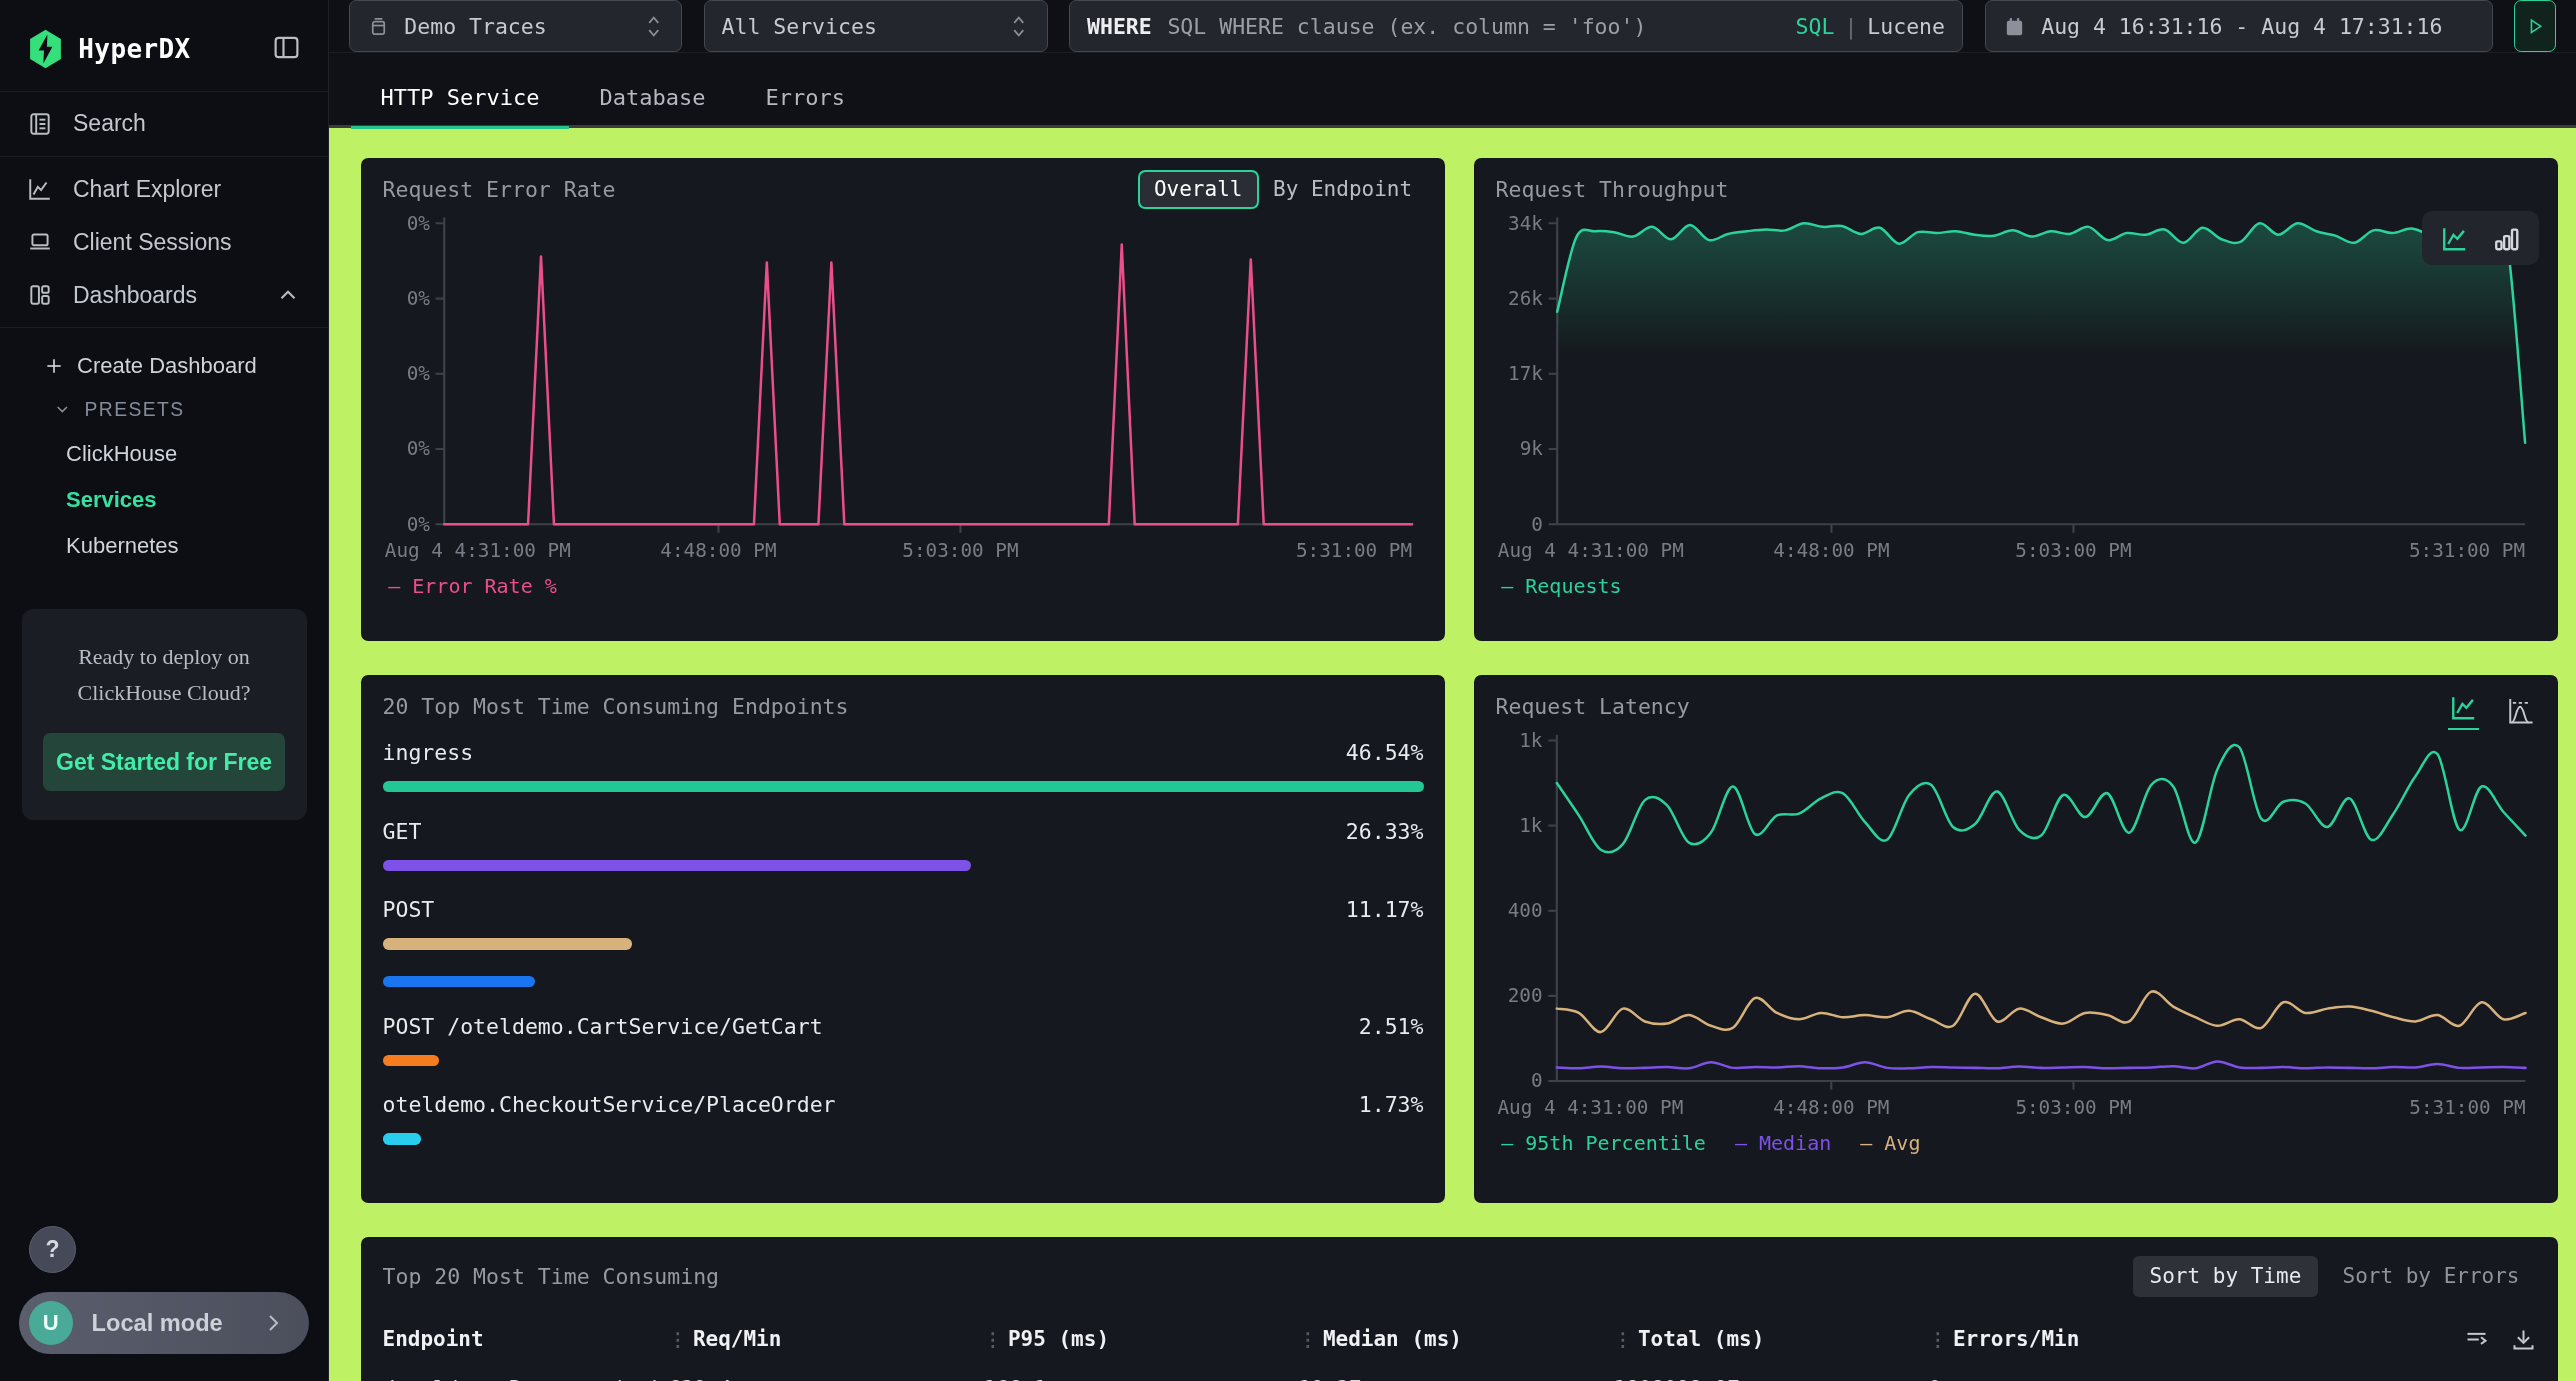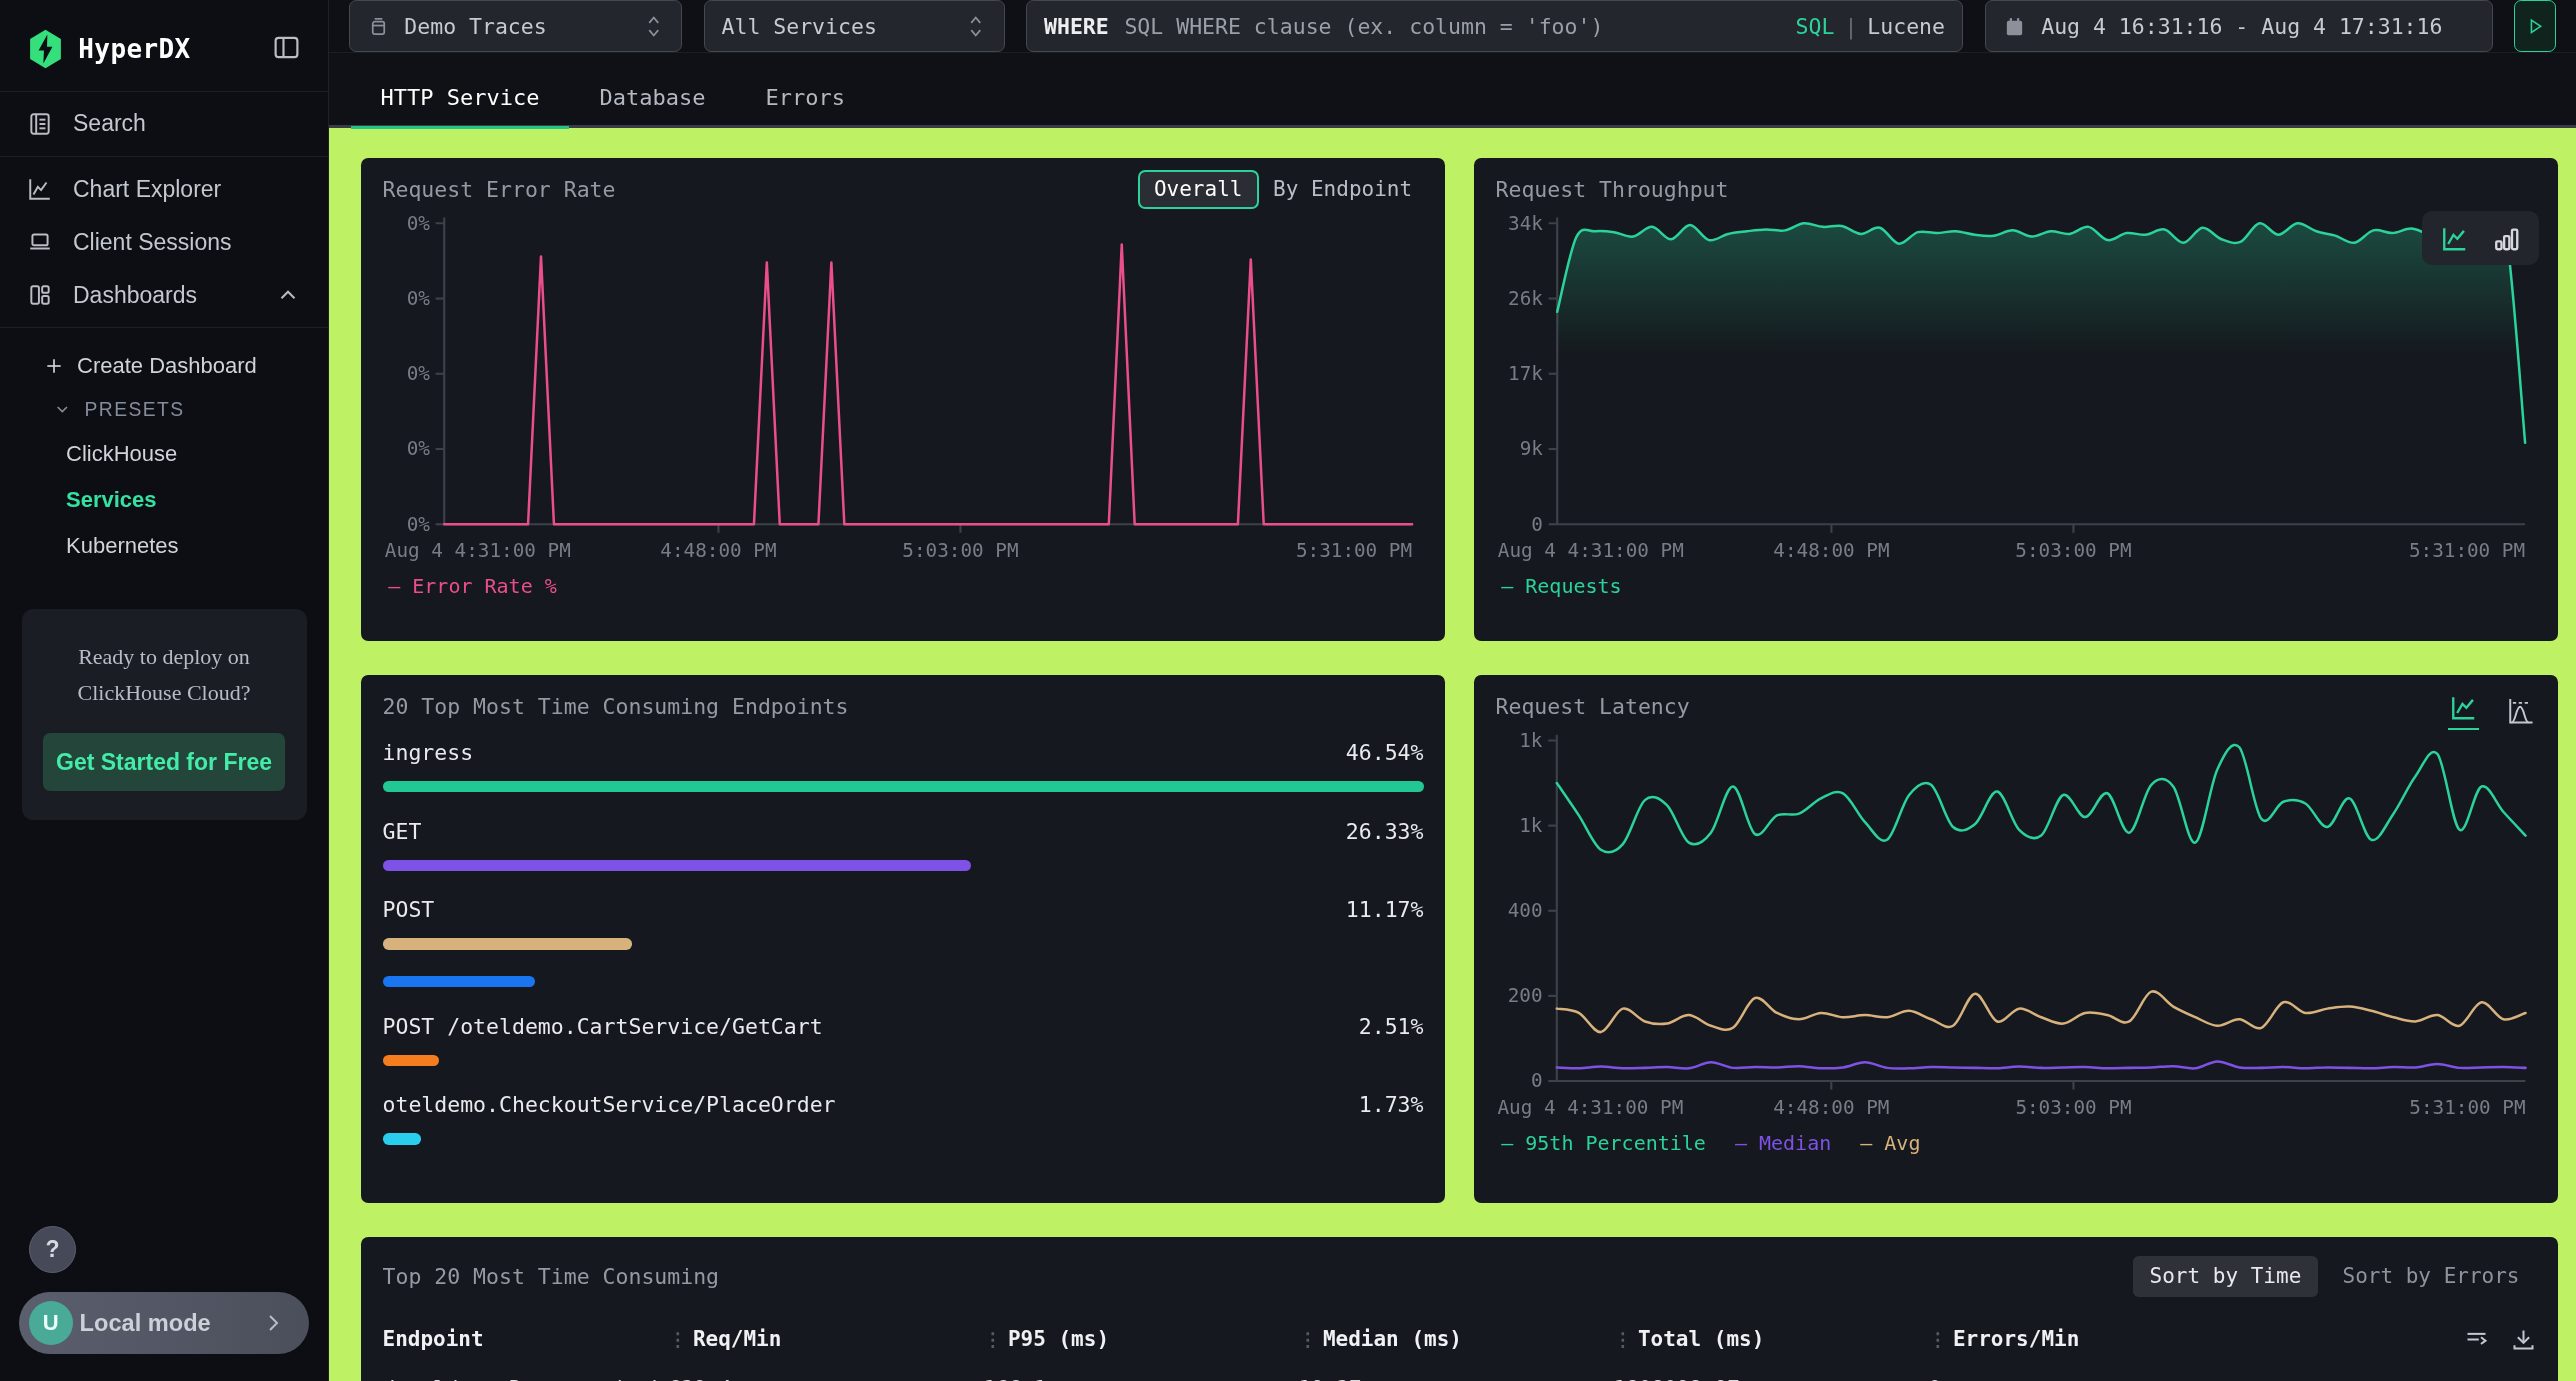--- a/index.html
+++ b/index.html
@@ -35,30 +35,30 @@
     font-family:"Liberation Sans", sans-serif; }
   .side-fill { flex:1; }
   .help-btn { width:47px; height:47px; border-radius:50%; background:#454958; border:1.4px solid #5b5f6d;
     color:#d6d9df; font-size:23px; font-weight:700; margin:0 0 18.6px 29px; cursor:pointer;
     font-family:"Liberation Sans", sans-serif; }
   .user-pill { margin:0 18.6px 27px 18.6px; height:62px; border-radius:31.5px;
     background:linear-gradient(90deg,#5b5f6d,#4b4f5c); display:flex; align-items:center;
     padding:0 24px 0 10px; cursor:pointer; }
   .avatar { width:44px; height:44px; border-radius:50%; background:#49ab97; color:#eafff8;
     font-size:22px; font-weight:700; display:flex; align-items:center; justify-content:center; }
-  .user-label { color:#ccd0d8; font-size:23.6px; font-weight:700; margin-left:7px; flex:1; }
+  .user-label { color:#ccd0d8; font-size:23.6px; font-weight:700; margin-left:19px; flex:1; }
 
   
   .main { flex:1; display:flex; flex-direction:column; background:#bef264; }
   .topbar { height:84px; display:flex; align-items:center; gap:21.5px; padding:0 20px;
     background:#0e1015; border-bottom:1.4px solid #1b1e24; }
   .tb-box { height:52px; background:#23262c; border:1.4px solid #45484f; border-radius:7.2px;
     display:flex; align-items:center; color:#c6cad1; font-size:21.5px; padding:0 17px; cursor:pointer; }
   .tb-select-src { width:333px; }
-  .tb-select-svc { width:301px;justify-content:center; }
+  .tb-select-svc { width:344px;justify-content:center; }
   .tb-box .grow { flex:1; }
   .searchbox { flex:1; cursor:text; }
   .where-tag { color:#eceef1; font-weight:700; margin-right:15.7px; }
   .search-input { flex:1; background:transparent; border:none; outline:none; color:#d8dade;
     font-size:21.5px; font-family:"DejaVu Sans Mono", monospace; }
   .search-input::placeholder { color:#9aa0a8; }
   .mode-sql { color:#2bd39b; }
   .mode-div { color:#666b74; margin:0 10px; }
   .mode-lucene { color:#c6cad1; }
   .daterange { width:508px; }

